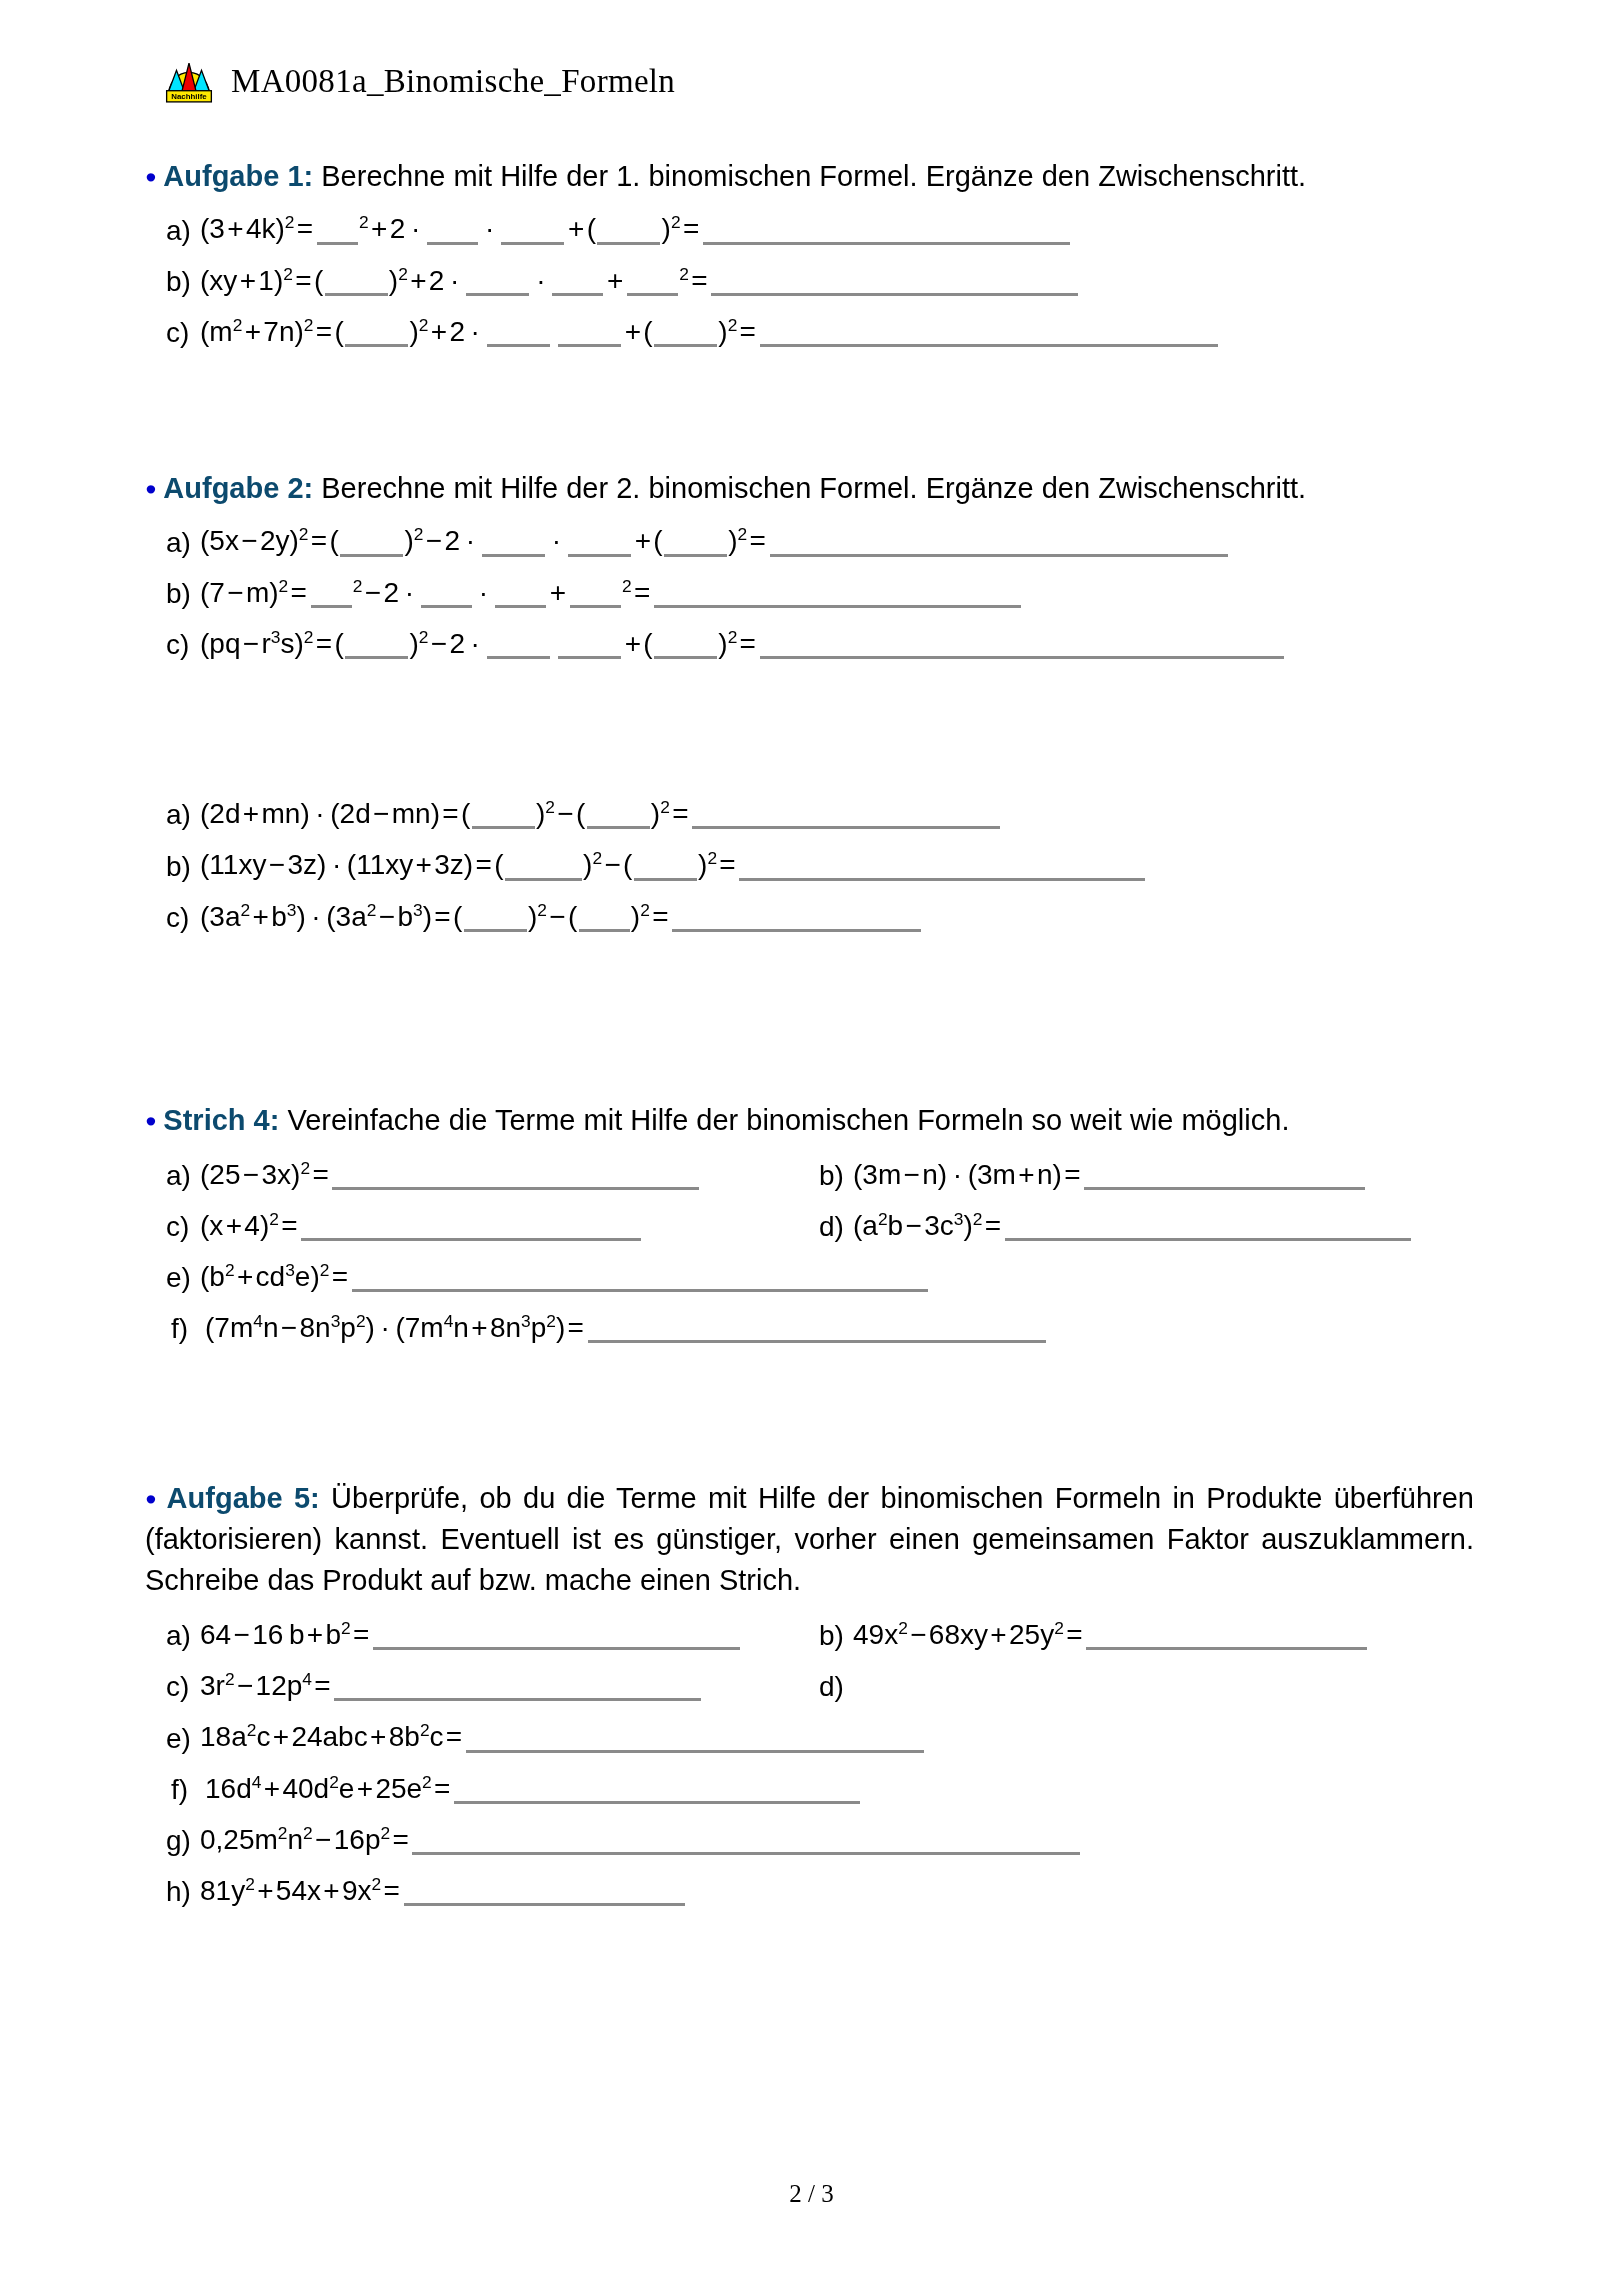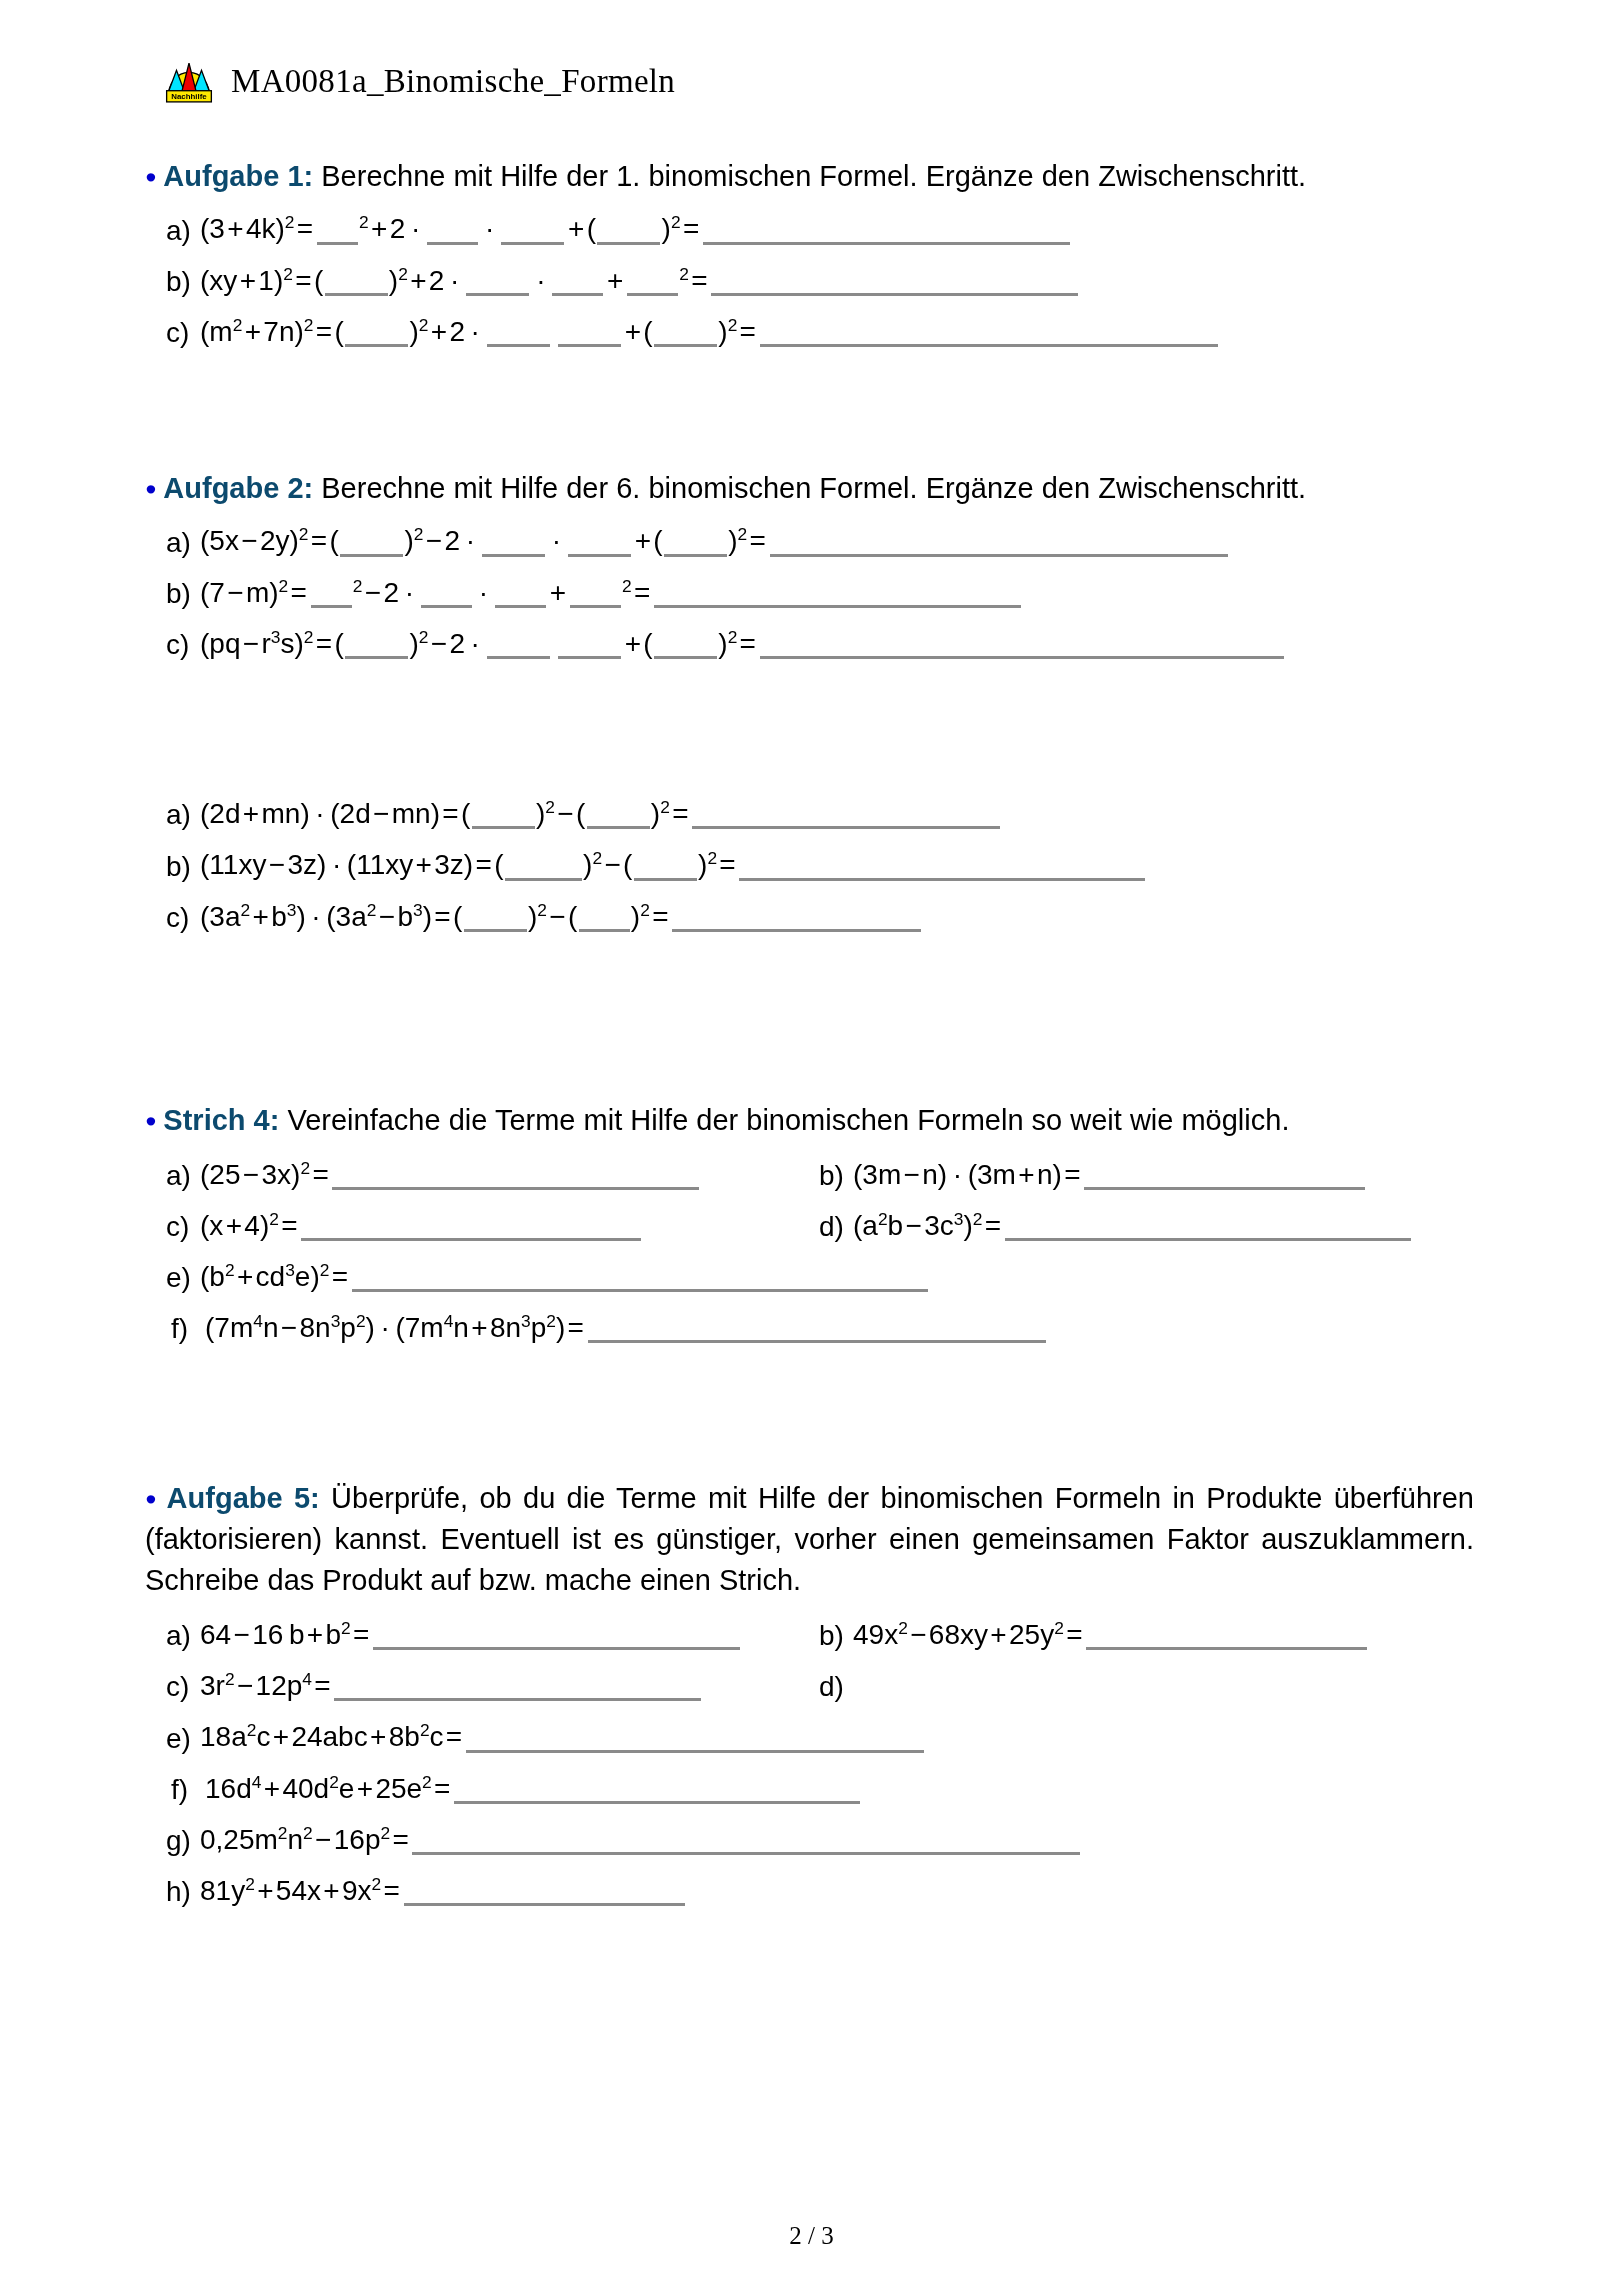--- a/index.html
+++ b/index.html
@@ -134,21 +134,20 @@
   
   .footer {
     position: absolute;
     left: 0;
     right: 0;
     top: 2180px;
     text-align: center;
     font-family: "Liberation Serif", serif;
     font-size: 25px;
     color: #000;
-    margin-top: 42px;
   }
 </style>
 </head>
 <body>
 
 <div class="page">
 
   <div class="header">
     <div class="logo">
       <svg width="50" height="45" viewBox="0 0 76 68" xmlns="http://www.w3.org/2000/svg">
@@ -183,21 +182,21 @@
       </div>
       <div class="row" style="margin-top:22px;">
         <span class="marker">c)</span>
         <span class="expr">(m<sup>2</sup> + 7n)<sup>2</sup> = (<span class="blank b-md"></span>)<sup>2</sup> + 2 · <span class="blank b-md"></span> <span class="blank b-md"></span> + (<span class="blank b-md"></span>)<sup>2</sup> = <span class="blank b-ans-3"></span></span>
       </div>
     </div>
   </div>
 
   <div class="task" style="top:468px;">
     <div class="task-head justify-all">
-      <span class="bullet">●</span><span class="task-label">Aufgabe 2:</span> <span>Berechne mit Hilfe der 6. binomischen Formel. Ergänze den Zwischenschritt.</span>
+      <span class="bullet">●</span><span class="task-label">Aufgabe 2:</span> <span>Berechne mit Hilfe der 2. binomischen Formel. Ergänze den Zwischenschritt.</span>
     </div>
     <div class="items">
       <div class="row" style="margin-top:18.3px;">
         <span class="marker">a)</span>
         <span class="expr">(5x − 2y)<sup>2</sup> = (<span class="blank b-md"></span>)<sup>2</sup> − 2 · <span class="blank b-md"></span> · <span class="blank b-md"></span> + (<span class="blank b-md"></span>)<sup>2</sup> = <span class="blank b-ans-3"></span></span>
       </div>
       <div class="row" style="margin-top:22px;">
         <span class="marker">b)</span>
         <span class="expr">(7 − m)<sup>2</sup> = <span class="blank b-xs"></span><sup>2</sup> − 2 · <span class="blank b-sm"></span> · <span class="blank b-sm"></span> + <span class="blank b-sm"></span><sup>2</sup> = <span class="blank b-ans-1"></span></span>
       </div>

